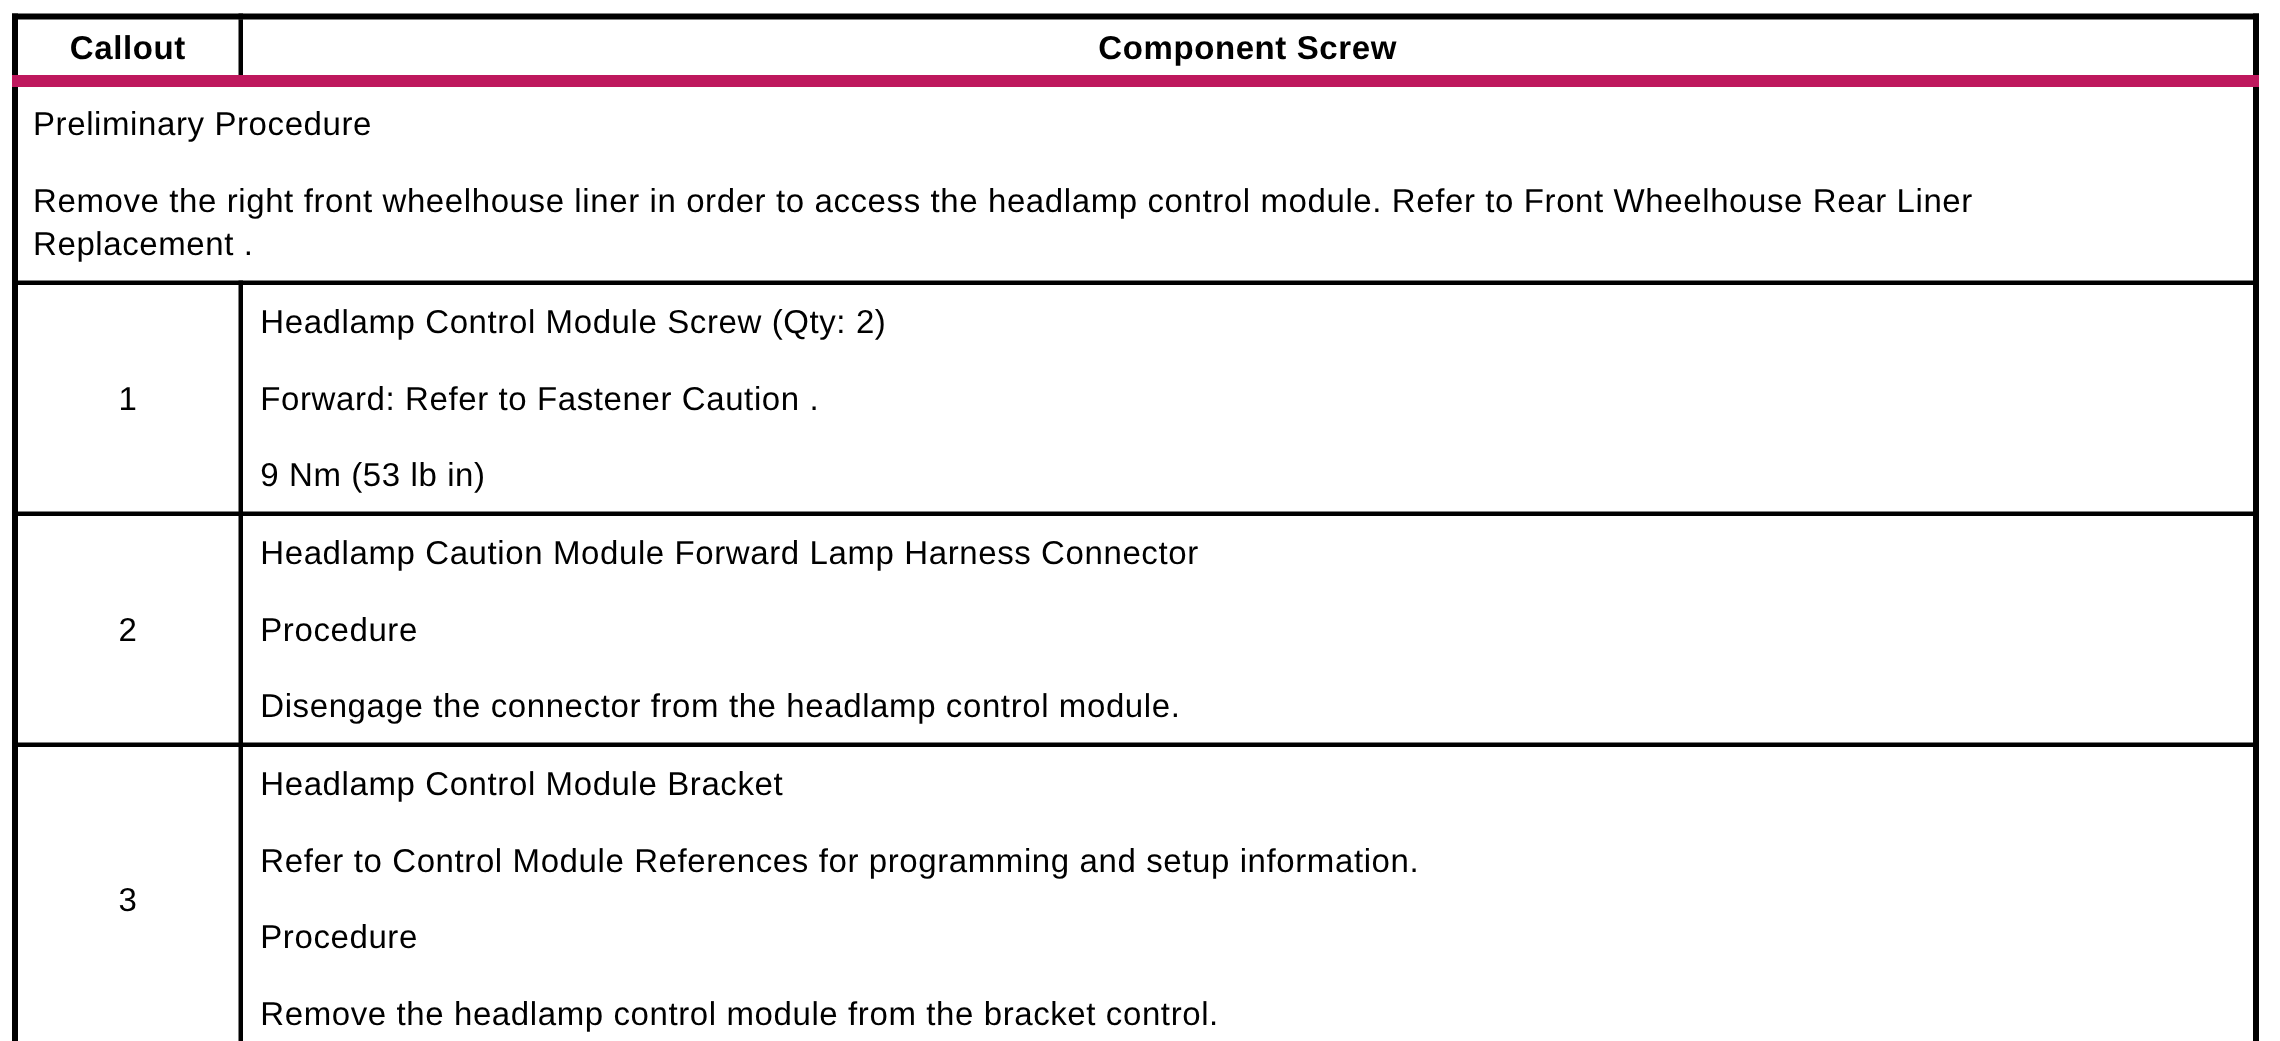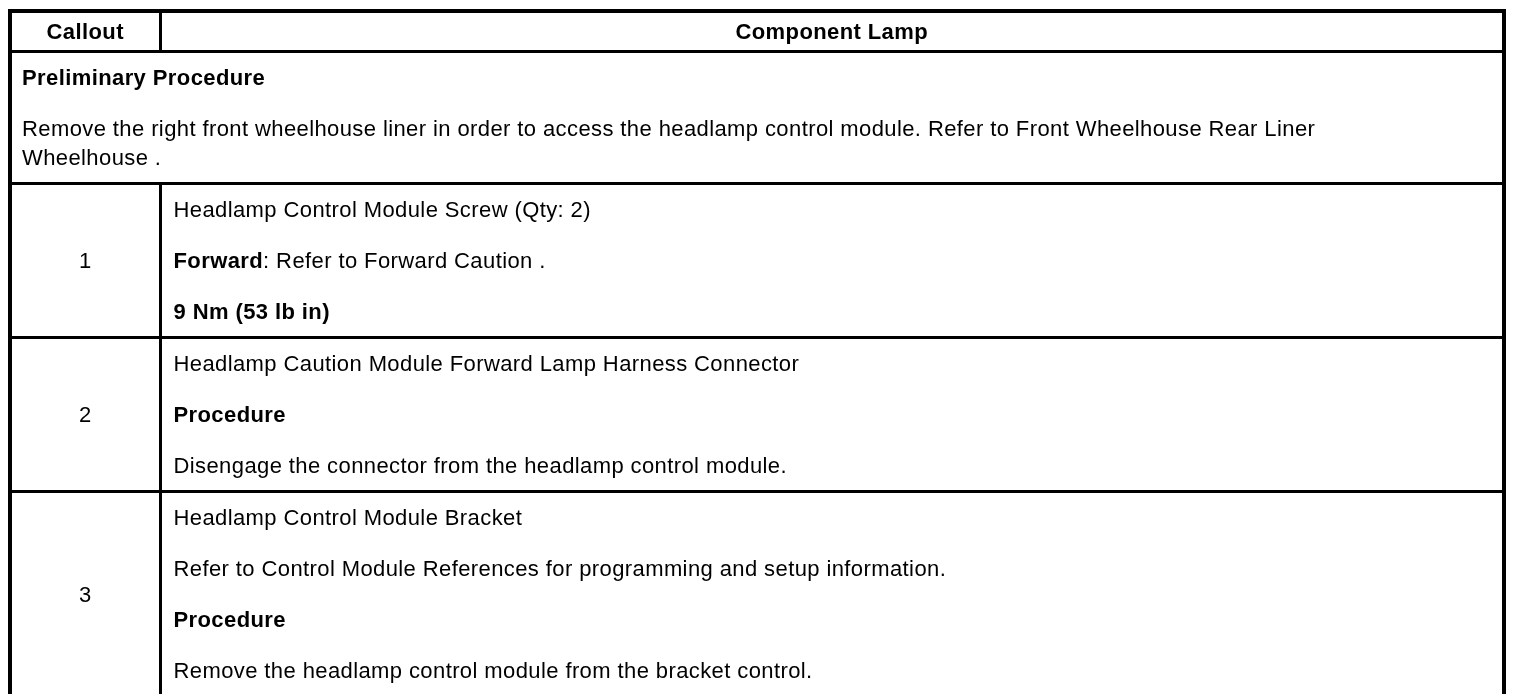--- a/index.html
+++ b/index.html
@@ -23,68 +23,68 @@
     letter-spacing: 0.4px;
     line-height: 29px;
   }
   th, td {
     border: 3px solid #000000;
     padding: 0;
     vertical-align: top;
   }
   col.callout-col { width: 150px; }
   thead th {
-    border-bottom: 1px solid #be185d;
+    border-bottom: 8px solid #be185d;
     font-weight: bold;
     text-align: center;
     padding: 4px 6px;
   }
   td.callout-cell {
     text-align: center;
     vertical-align: middle;
   }
   td.content-cell, td.prelim-cell {
     padding: 10px 12px;
   }
   td.prelim-cell { padding-left: 10px; }
   .para { margin: 0; }
   .para + .para { margin-top: 22px; }
-  .bold { font-weight: bold; }
+  .bold { font-weight: normal; }
   .line { margin: 0; }
 </style>
 </head>
 <body>
 
 <table class="component-table">
   <colgroup>
     <col class="callout-col">
     <col>
   </colgroup>
   <thead>
     <tr>
       <th>Callout</th>
-      <th>Component Lamp</th>
+      <th>Component Screw</th>
     </tr>
   </thead>
   <tbody>
     <tr>
       <td class="prelim-cell" colspan="2">
         <p class="para bold">Preliminary Procedure</p>
         <div class="para">
           <div class="line">Remove the right front wheelhouse liner in order to access the headlamp control module. Refer to Front Wheelhouse Rear Liner</div>
-          <div class="line">Wheelhouse .</div>
+          <div class="line">Replacement .</div>
         </div>
       </td>
     </tr>
 
     <tr>
       <td class="callout-cell">1</td>
       <td class="content-cell">
         <p class="para">Headlamp Control Module Screw (Qty: 2)</p>
-        <p class="para"><span class="bold">Forward</span><span>: Refer to Forward Caution .</span></p>
+        <p class="para"><span class="bold">Forward</span><span>: Refer to Fastener Caution .</span></p>
         <p class="para bold">9 Nm (53 lb in)</p>
       </td>
     </tr>
 
     <tr>
       <td class="callout-cell">2</td>
       <td class="content-cell">
         <p class="para">Headlamp Caution Module Forward Lamp Harness Connector</p>
         <p class="para bold">Procedure</p>
         <p class="para">Disengage the connector from the headlamp control module.</p>

